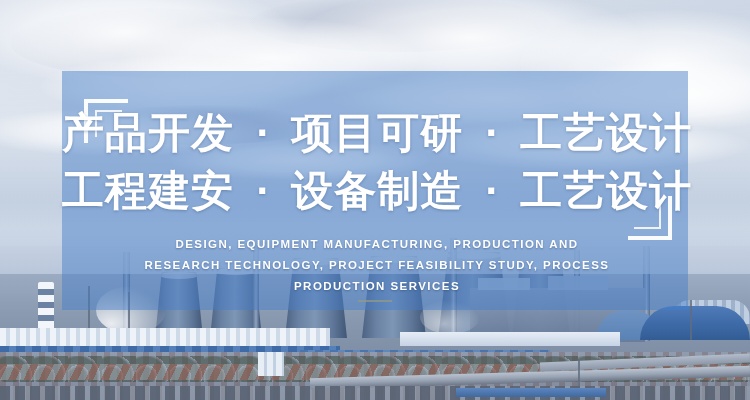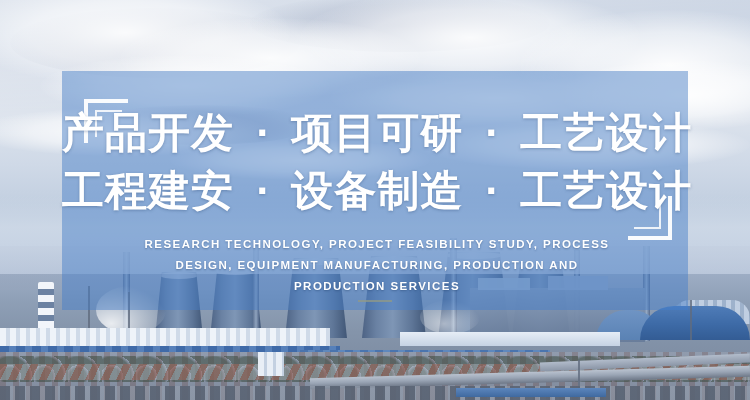--- a/index.html
+++ b/index.html
@@ -417,18 +417,18 @@
     <div class="hl">
       <span>工程建安</span>
       <span class="sep">·</span>
       <span>设备制造</span>
       <span class="sep">·</span>
       <span>工艺设计</span>
     </div>
   </div>
 
   <div class="subtitle">
+    <div class="sub-line">DESIGN, EQUIPMENT MANUFACTURING, PRODUCTION AND</div>
     <div class="sub-line">RESEARCH TECHNOLOGY, PROJECT FEASIBILITY STUDY, PROCESS</div>
-    <div class="sub-line">DESIGN, EQUIPMENT MANUFACTURING, PRODUCTION AND</div>
     <div class="sub-line">PRODUCTION SERVICES</div>
   </div>
 
 </div>
 
 </body></html>

